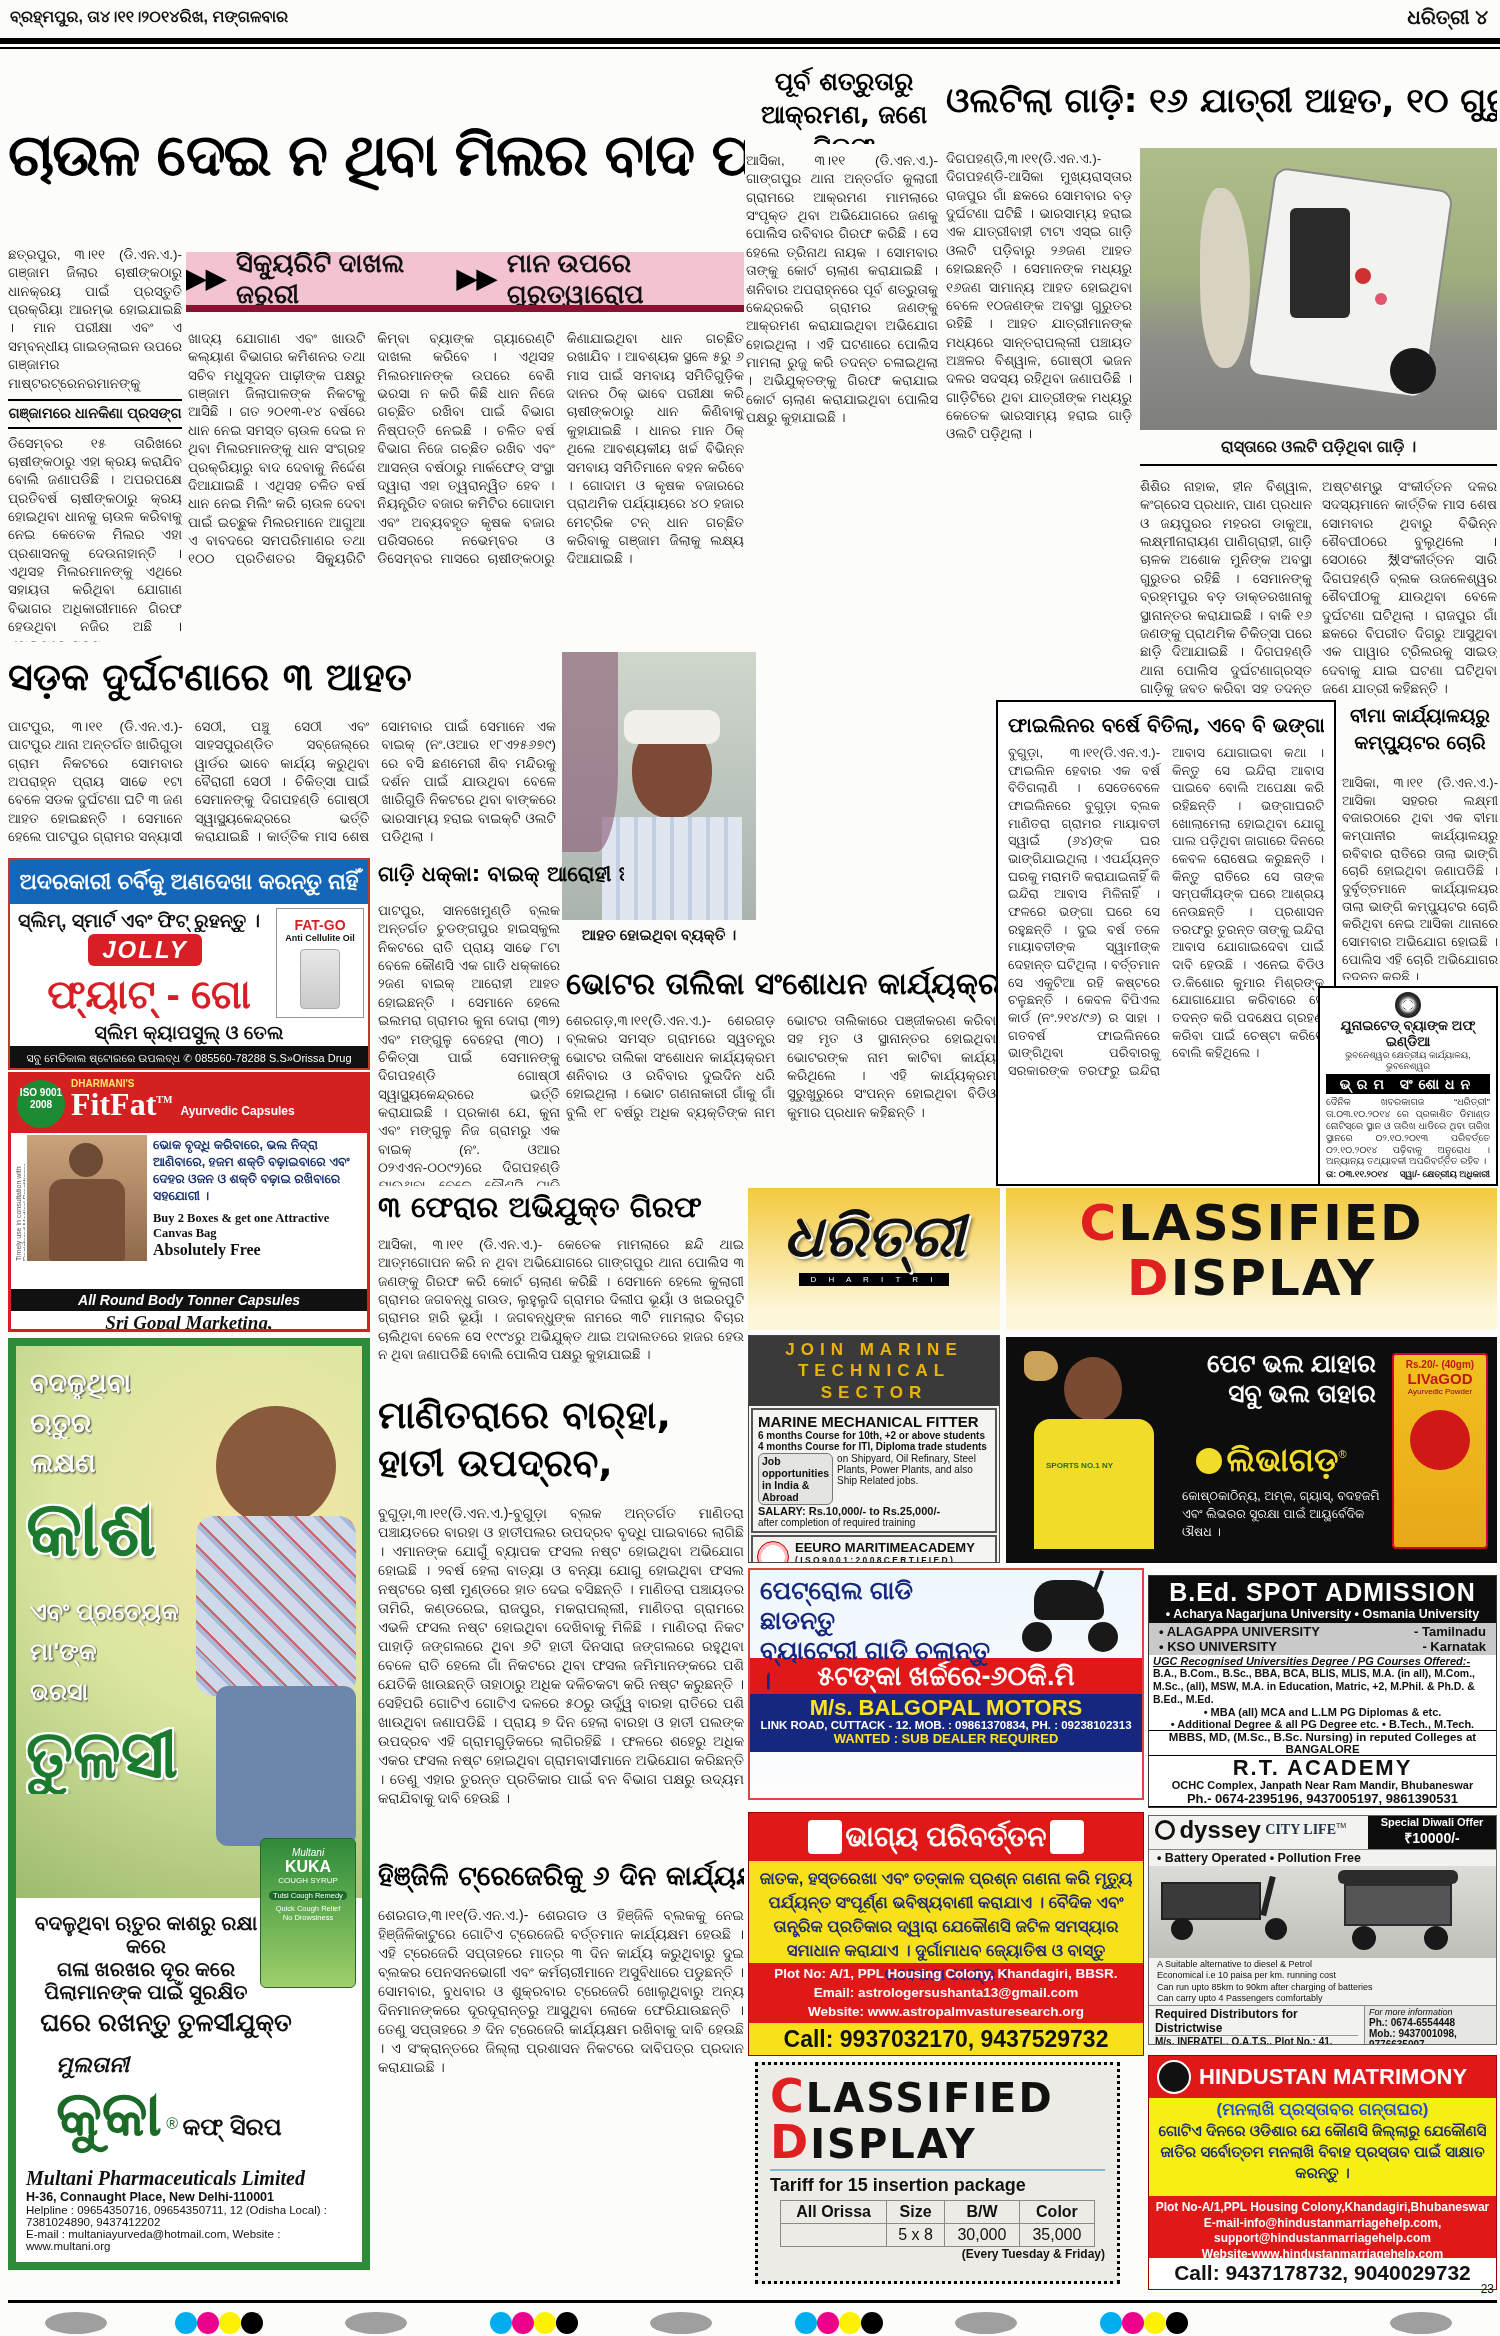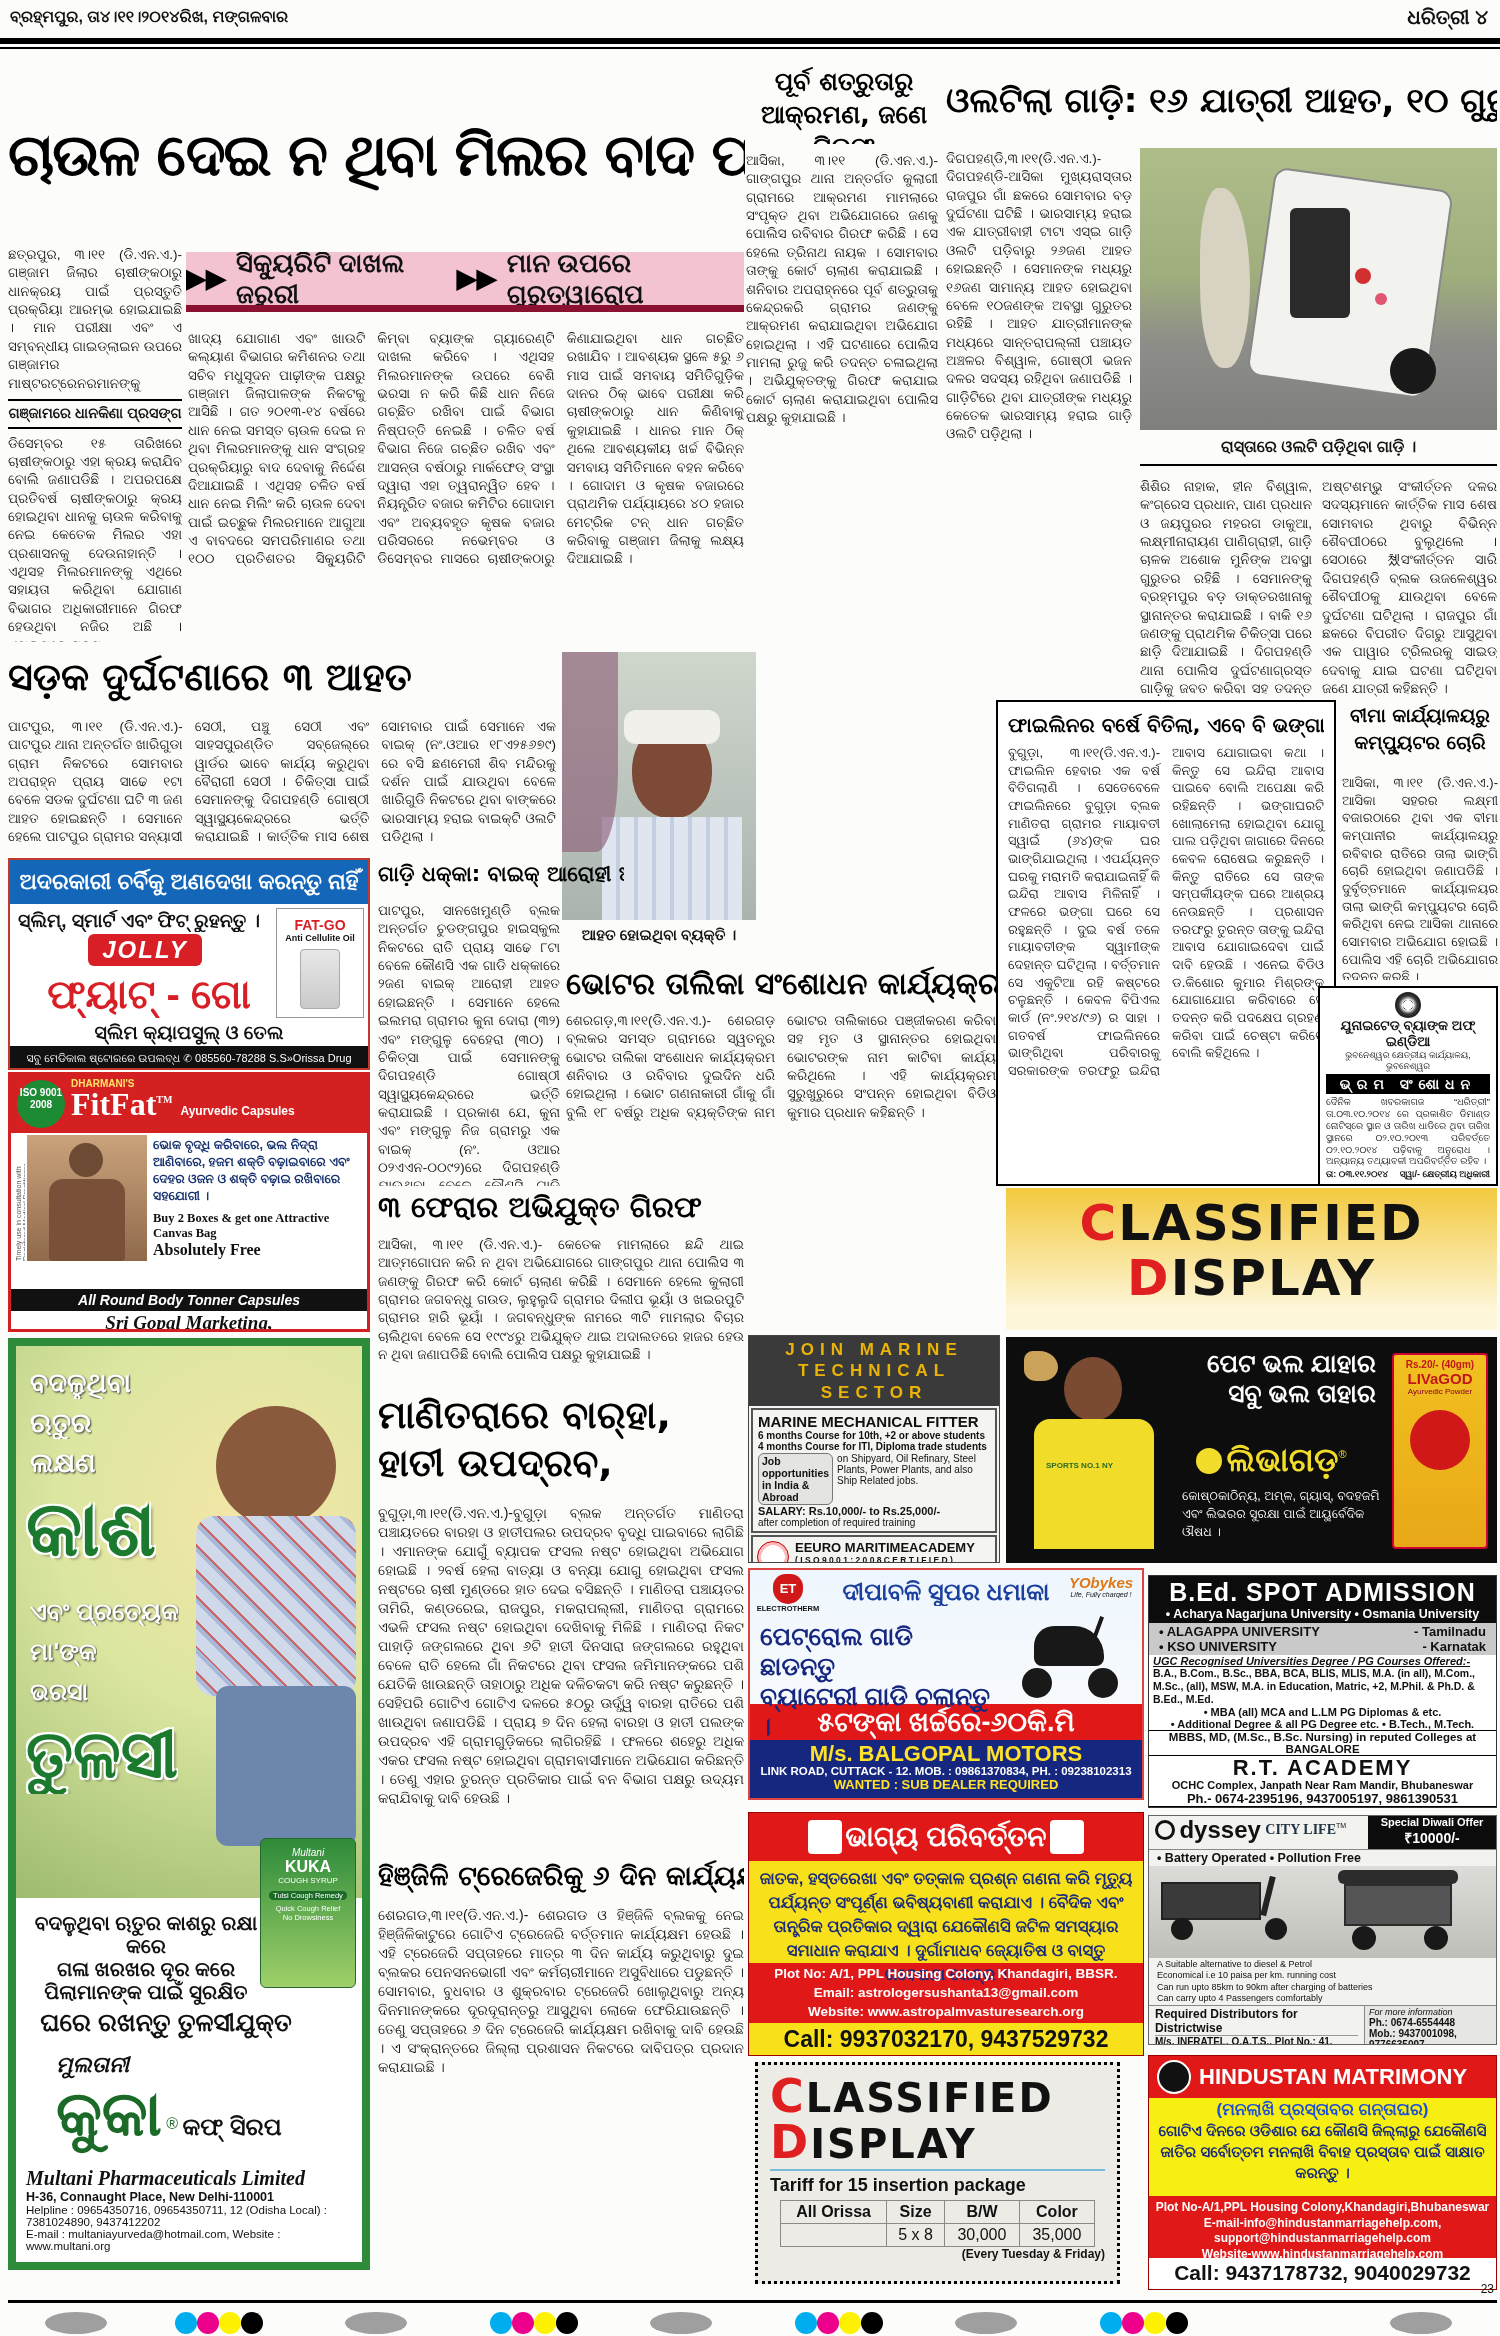--- a/index.html
+++ b/index.html
@@ -243,20 +243,24 @@
     <div style="font-size:9.5px;text-align:justify;line-height:1.25;">ଦୈନିକ ଖବରକାଗଜ “ଧରିତ୍ରୀ” ତା.୦୩.୧୦.୨୦୧୪ ରେ ପ୍ରକାଶିତ ଡିମାଣ୍ଡ ନୋଟିସ୍‌ରେ ସ୍ଥାନ ଓ ତାରିଖ ଧାଡିରେ ଥିବା ତାରିଖ ସ୍ଥାନରେ ୦୨.୧୦.୨୦୧୩ ପରିବର୍ତ୍ତେ ୦୨.୧୦.୨୦୧୪ ପଢ଼ିବାକୁ ଅନୁରୋଧ । ଅନ୍ୟାନ୍ୟ ତଥ୍ୟାବଳୀ ଅପରିବର୍ତ୍ତିତ ରହିବ ।</div>
     <div style="display:flex;justify-content:space-between;font-size:9px;font-weight:bold;margin-top:2px;">
       <span>ତା: ୦୩.୧୧.୨୦୧୪</span>
       <span>ସ୍ୱା/- କ୍ଷେତ୍ରୀୟ ଅଧିକାରୀ</span>
     </div>
   </div>
 
   <div class="abs hd nw" style="left:378px;top:1190px;width:366px;height:40px;font-size:29px;">୩ ଫେରାର ଅଭିଯୁକ୍ତ ଗିରଫ</div>
   <div class="abs bt" style="left:378px;top:1236px;width:366px;height:148px;">ଆସିକା, ୩।୧୧ (ଡି.ଏନ.ଏ.)- କେତେକ ମାମଲାରେ ଛନ୍ଦି ଥାଇ ଆତ୍ମଗୋପନ କରି ନ ଥିବା ଅଭିଯୋଗରେ ଗାଙ୍ଗପୁର ଥାନା ପୋଲିସ ୩ ଜଣଙ୍କୁ ଗିରଫ କରି କୋର୍ଟ ଚାଲାଣ କରିଛି । ସେମାନେ ହେଲେ କୁଲାଗୀ ଗ୍ରାମର ଜଗବନ୍ଧୁ ଗଉଡ, ଲୁହୁଲୁଦି ଗ୍ରାମର ଦିଲୀପ ଭୂୟାଁ ଓ ଖଇରପୁଟି ଗ୍ରାମର ହାରି ଭୂୟାଁ । ଜଗବନ୍ଧୁଙ୍କ ନାମରେ ୩ଟି ମାମଲାର ବିଚାର ଚାଲିଥିବା ବେଳେ ସେ ୧୯୯୪ରୁ ଅଭିଯୁକ୍ତ ଥାଇ ଅଦାଲତରେ ହାଜର ହେଉ ନ ଥିବା ଜଣାପଡିଛି ବୋଲି ପୋଲିସ ପକ୍ଷରୁ କୁହାଯାଇଛି ।</div>
 
+  <div class="abs ydgrad c" style="left:748px;top:1188px;width:252px;height:142px;">
+    <div style="font-size:58px;font-weight:bold;font-style:italic;margin-top:14px;text-shadow:2px 2px 0 #fff,4px 4px 3px rgba(0,0,0,.35);">ଧରିତ୍ରୀ</div>
+    <div style="background:#000;color:#fff;font-size:8px;letter-spacing:5px;width:150px;margin:2px auto 0;line-height:13px;">D H A R I T R I</div>
+  </div>
 
   <div class="abs ydgrad c" style="left:1006px;top:1188px;width:491px;height:142px;">
     <div class="cd-word" style="font-size:50px;line-height:1.1;margin-top:8px;">
       <span class="cd-red">C</span><span>LASSIFIED</span>
     </div>
     <div class="cd-word" style="font-size:50px;line-height:1.1;">
       <span class="cd-red">D</span><span>ISPLAY</span>
     </div>
   </div>
 
@@ -304,31 +308,20 @@
     <div class="abs" style="left:176px;top:150px;width:200px;font-size:12.5px;line-height:1.45;color:#fff;">କୋଷ୍ଠକାଠିନ୍ୟ, ଅମ୍ଳ, ଗ୍ୟାସ୍, ବଦହଜମି ଏବଂ ଲିଭରର ସୁରକ୍ଷା ପାଇଁ ଆୟୁର୍ବେଦିକ ଔଷଧ ।</div>
     <div class="abs" style="left:386px;top:16px;width:96px;height:196px;background:linear-gradient(180deg,#f2c020,#e8a818);border:2px solid #c03;border-radius:4px;text-align:center;">
       <div style="font-size:10px;font-weight:bold;color:#c01818;margin-top:4px;">Rs.20/- (40gm)</div>
       <div style="font-size:15px;font-weight:bold;color:#c01818;">LIVaGOD</div>
       <div style="font-size:8px;color:#802;">Ayurvedic Powder</div>
       <div style="width:60px;height:60px;background:#d01818;border-radius:50%;margin:14px auto 0;"></div>
     </div>
   </div>
 
   <div class="abs balgopal" style="left:748px;top:1568px;width:396px;height:232px;">
-    <div style="position:relative;height:46px;">
-      <div class="abs" style="left:6px;top:4px;width:64px;">
-        <div style="width:30px;height:30px;background:#d01818;border-radius:50% 50% 60% 60%;color:#fff;font-weight:bold;text-align:center;line-height:30px;font-size:13px;margin:0 auto;">ET</div>
-        <div style="font-size:7.5px;font-weight:bold;text-align:center;">ELECTROTHERM</div>
-      </div>
-      <div class="abs nw" style="left:76px;top:8px;width:240px;font-size:24px;font-weight:bold;color:#1a3f9e;text-align:center;">ଦୀପାବଳି ସୁପର ଧମାକା</div>
-      <div class="abs" style="right:4px;top:4px;width:74px;text-align:center;">
-        <div style="font-size:15px;font-weight:bold;color:#e07818;font-style:italic;">YObykes</div>
-        <div style="font-size:7px;font-style:italic;">Life, Fully charged !</div>
-      </div>
-    </div>
     <div style="position:relative;height:88px;">
       <div class="abs" style="left:10px;top:6px;width:230px;font-size:25px;font-weight:bold;color:#15277e;">
         <div>ପେଟ୍ରୋଲ ଗାଡି ଛାଡନ୍ତୁ</div>
         <div>ବ୍ୟାଟେରୀ ଗାଡି ଚଲାନ୍ତୁ ।</div>
       </div>
       <div class="abs" style="right:8px;top:0;width:130px;height:86px;">
         <div class="abs" style="left:30px;top:10px;width:70px;height:40px;background:#181818;border-radius:20px 30px 8px 8px;"></div>
         <div class="wheel" style="left:18px;top:52px;width:30px;height:30px;"></div>
         <div class="wheel" style="left:84px;top:52px;width:30px;height:30px;"></div>
         <div class="abs" style="left:92px;top:0;width:4px;height:24px;background:#181818;transform:rotate(20deg);"></div>

